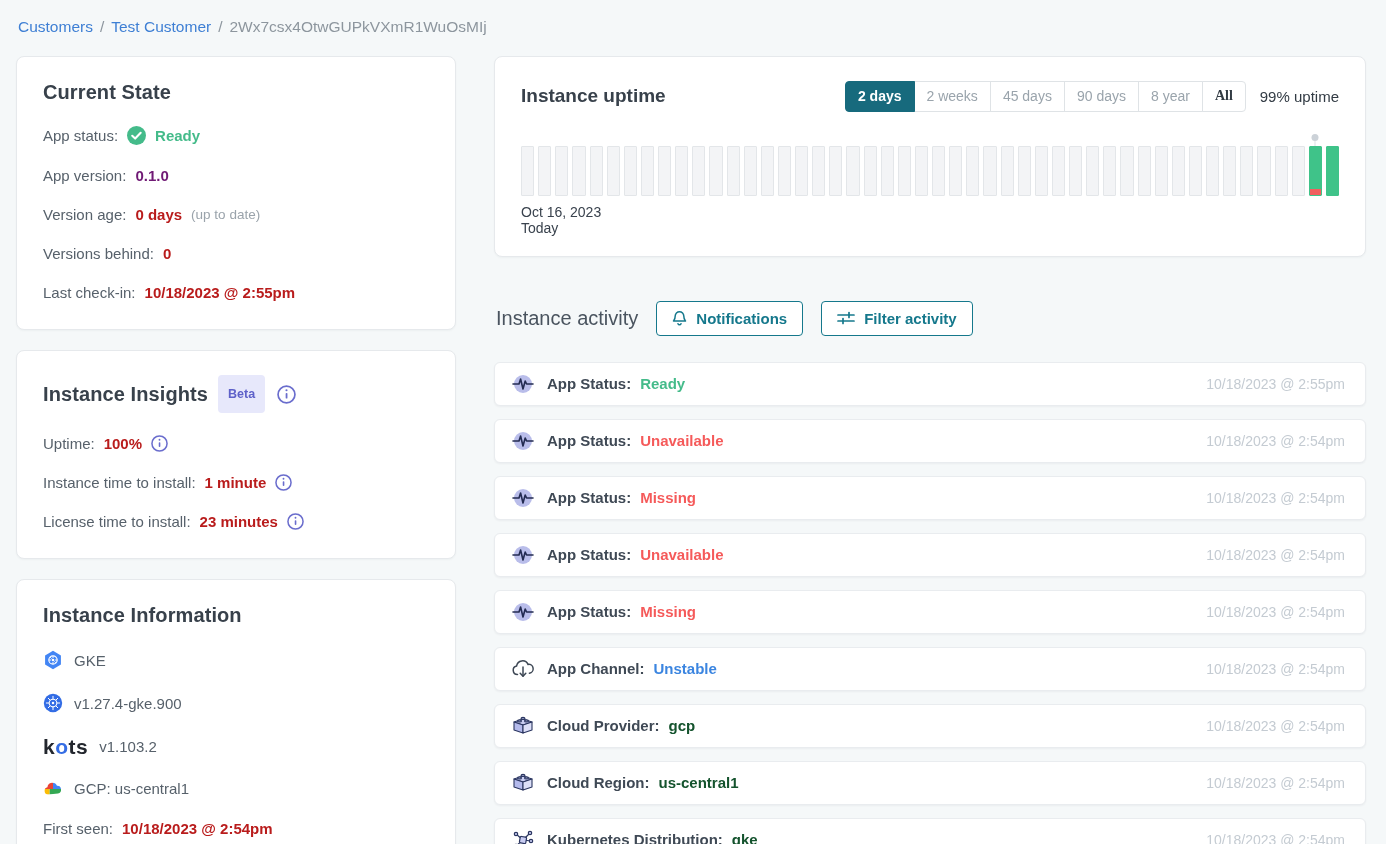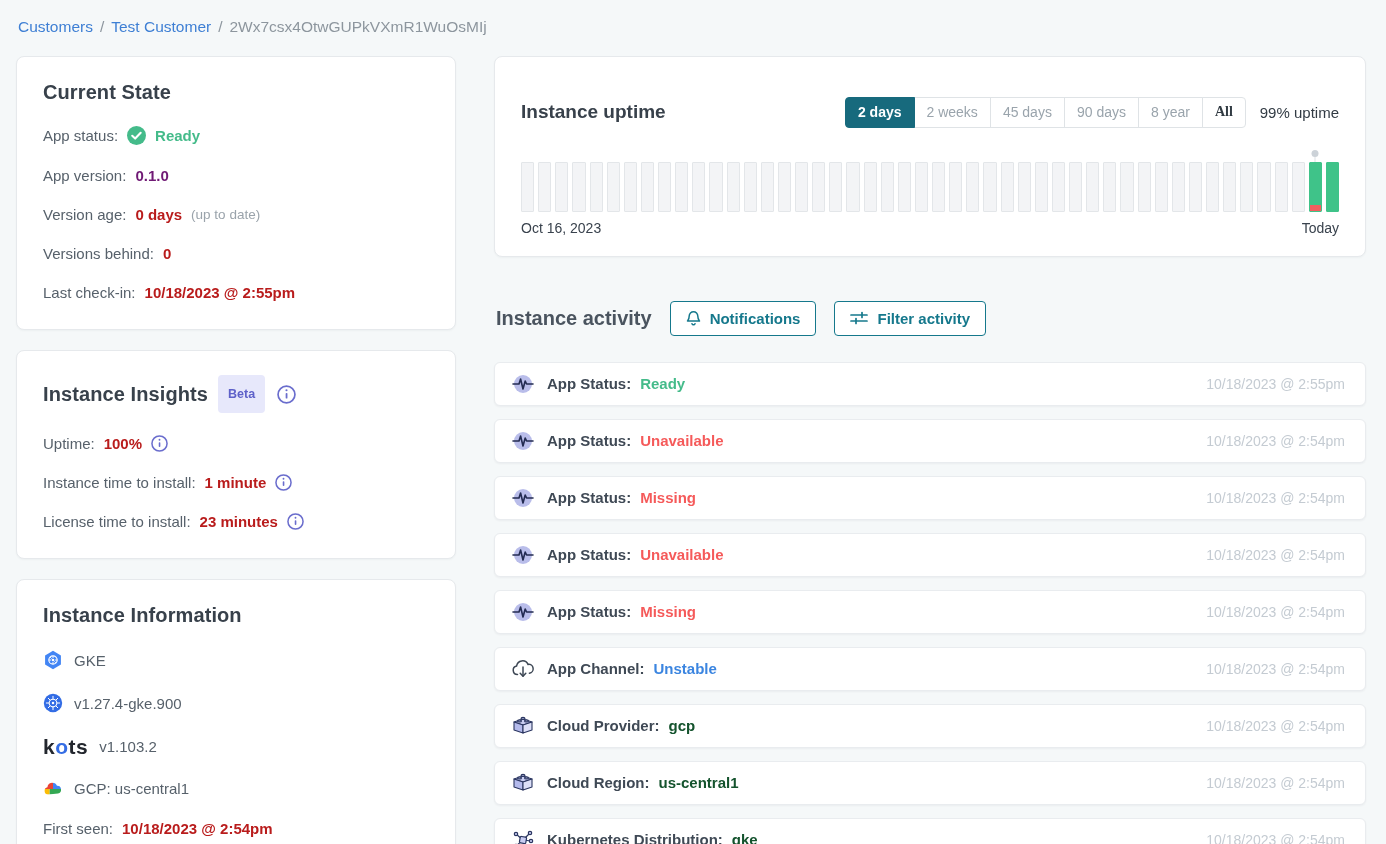--- a/index.html
+++ b/index.html
@@ -50,21 +50,21 @@
   .title-row { display:flex; align-items:center; }
   .title-row .info-icon { margin-left:12px; width:19px; height:19px; }
 
   
   .ii-row { display:flex; align-items:center; gap:11px; font-size:15px; color:#57616b; margin-top:23px; }
   .ii-icon { width:20px; height:20px; flex:none; }
   .kots-word { font-size:21px; font-weight:800; color:#23272e; letter-spacing:.5px; line-height:1; }
   .kots-word .kots-o { color:#356de4; }
 
   
-  .uptime-card { padding:40px 26px 20px 26px; }
+  .uptime-card { padding:24px 26px 20px 26px; }
   .uptime-head { display:flex; align-items:center; }
   .uptime-title { font-size:19px; font-weight:700; color:#38414b; }
   .uptime-right { margin-left:auto; display:flex; align-items:center; gap:14px; }
   .range-group { display:flex; }
   .range-btn {
     font-family:inherit; font-size:14px; padding:6px 12px; background:#fff;
     border:1px solid #dfe3e6; color:#9aa4ac; cursor:pointer; margin-left:-1px;
     line-height:1.2;
   }
   .range-btn:first-child { border-radius:4px 0 0 4px; margin-left:0; }
@@ -78,25 +78,25 @@
   .bar { flex:1; height:50px; background:#f3f4f6; border:1px solid #e3e6e9; border-radius:1px; position:relative; }
   .bar.up { background:#3fc389; border-color:#3fc389; }
   .bar.partial { background:linear-gradient(to bottom, #3fc389 0%, #3fc389 88%, #f25f5f 88%, #f25f5f 100%); border-color:#3fc389; }
   .bar .marker-dot {
     position:absolute; top:-13px; left:50%; transform:translateX(-50%);
     width:7px; height:7px; border-radius:50%; background:#ccd2d8;
   }
   .bar .marker-dot:after {
     content:""; position:absolute; top:7px; left:3px; width:1px; height:5px; background:#dde2e6;
   }
-  .axis-labels { display:flex; justify-content:space-between; font-size:14px; color:#39424d; margin-top:8px; }
+  .axis-labels { display:flex; justify-content:space-between; font-size:14px; color:#39424d; margin-top:8px;flex-direction:column; }
 
   
   .activity-head { display:flex; align-items:center; margin:44px 0 0 2px; gap:18px; }
-  .activity-title { font-size:20px; font-weight:700; color:#4a545f; }
+  .activity-title { font-size:20px; font-weight:400; color:#4a545f; }
   .outline-btn {
     display:flex; align-items:center; gap:9px;
     font-family:inherit; font-size:15px; font-weight:700; color:#15788c;
     background:#fff; border:1px solid #15788c; border-radius:4px;
     padding:8px 15px; cursor:pointer;
   }
   .outline-btn svg { flex:none; }
 
   .activity-list { margin-top:26px; }
   .activity-row {

